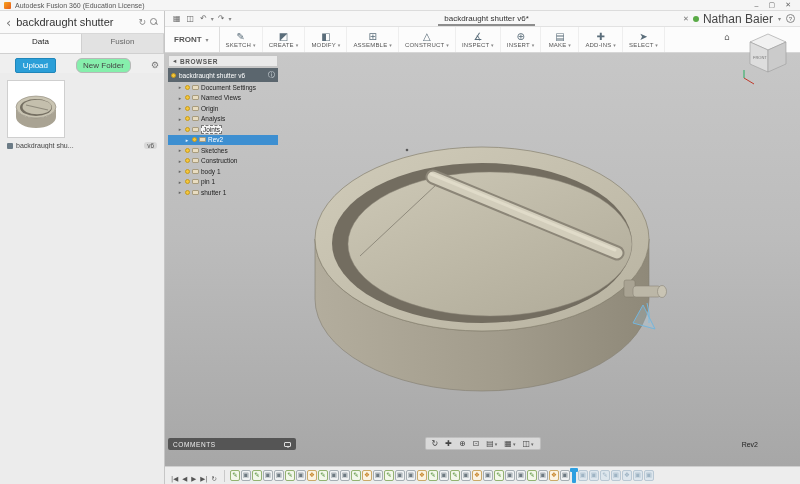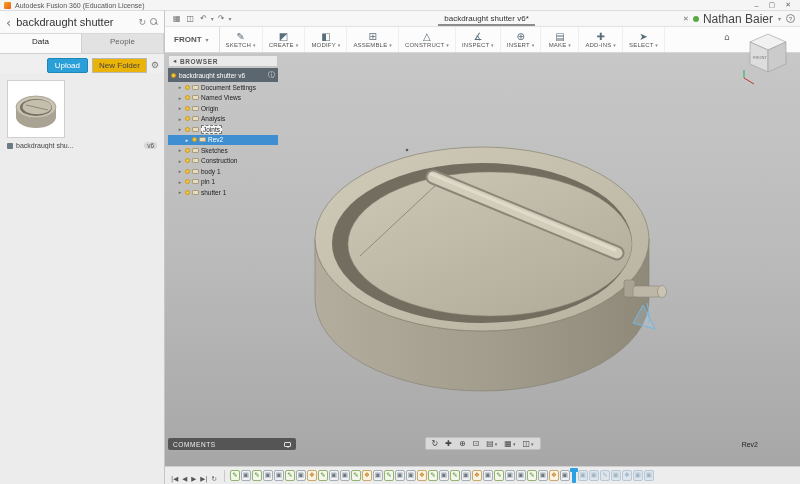--- a/index.html
+++ b/index.html
@@ -20,23 +20,23 @@
   #dp-header { height:22px; display:flex; align-items:center; padding:0 6px; background:#fafafa; }
   #dp-back { font-size:13px; color:#777; margin-right:5px; }
   #dp-title { font-size:11px; color:#333; flex:1; white-space:nowrap; overflow:hidden; }
   #dp-refresh { font-size:9px; color:#888; margin:0 4px; }
   #dp-search { position:relative; width:8px; height:8px; }
   #dp-search:before { content:""; position:absolute; left:0; top:0; width:5px; height:5px; border:1px solid #888; border-radius:50%; }
   #dp-search:after { content:""; position:absolute; left:5px; top:5px; width:3px; height:1px; background:#888; transform:rotate(45deg); }
   #dp-tabs { height:21px; display:flex; border-top:1px solid #d8d8d8; border-bottom:1px solid #d0d0d0; }
   .dp-tab { flex:1; text-align:center; font-size:8px; line-height:15px; background:#e2e2e2; color:#666; border-right:1px solid #d0d0d0; }
   .dp-tab.active { background:#fbfbfb; color:#222; }
-  #dp-actions { height:22px; display:flex; align-items:center; justify-content:flex-end; gap:4px; padding:0 5px; background:#efefef; }
+  #dp-actions { height:22px; display:flex; align-items:center; justify-content:flex-end; gap:20px; padding:0 5px; background:#efefef; }
   #dp-upload { background:#2b9fd8; color:#fff; font-size:8px; padding:2px 7px; border-radius:2px; border:1px solid #1f86ba; }
-  #dp-newfolder { background:#eab308; color:#444; font-size:8px; padding:2px 6px; border-radius:0; border:1px solid #b8b8b8; }
+  #dp-newfolder { background:#86efac; color:#444; font-size:8px; padding:2px 6px; border-radius:6px; border:1px solid #b8b8b8; }
   #dp-settings { font-size:9px; color:#777; }
   #dp-grid { position:absolute; left:0; top:62px; right:0; bottom:0; background:#ececec; padding:7px; }
   #dp-thumb { width:58px; height:58px; background:#fff; border:1px solid #cfcfcf; }
   #dp-item-row { display:flex; align-items:center; margin-top:4px; gap:3px; }
   #dp-item-icon { width:6px; height:6px; background:#6b7b86; border-radius:1px; }
   #dp-item-name { font-size:7px; color:#444; flex:1; white-space:nowrap; overflow:hidden; }
   #dp-item-badge { font-size:6.5px; background:#d8d8d8; color:#555; border-radius:3px; padding:0 3px; }
 
   
   #appbar { position:absolute; left:165px; top:11px; width:635px; height:16px; background:#f7f7f7; border-bottom:1px solid #e2e2e2; display:flex; align-items:center; padding:0 5px; }
@@ -124,21 +124,21 @@
 
   <div id="data-panel">
     <div id="dp-header">
       <span id="dp-back" class="ico">‹</span>
       <span id="dp-title">backdraught shutter</span>
       <span id="dp-refresh" class="ico">↻</span>
       <span id="dp-search"></span>
     </div>
     <div id="dp-tabs">
         <div class="dp-tab active">Data</div>
-        <div class="dp-tab">People</div>
+        <div class="dp-tab">Fusion</div>
       </div>
     <div id="dp-actions">
       <span id="dp-upload">Upload</span>
       <span id="dp-newfolder">New Folder</span>
       <span id="dp-settings" class="ico">⚙</span>
     </div>
     <div id="dp-grid">
       <div id="dp-thumb">
         <svg width="56" height="56" viewBox="0 0 56 56">
           <path d="M8,26 A20,11 0 0 0 48,26 L48,36 A20,11 0 0 1 8,36 Z" fill="#a9a393"></path>

